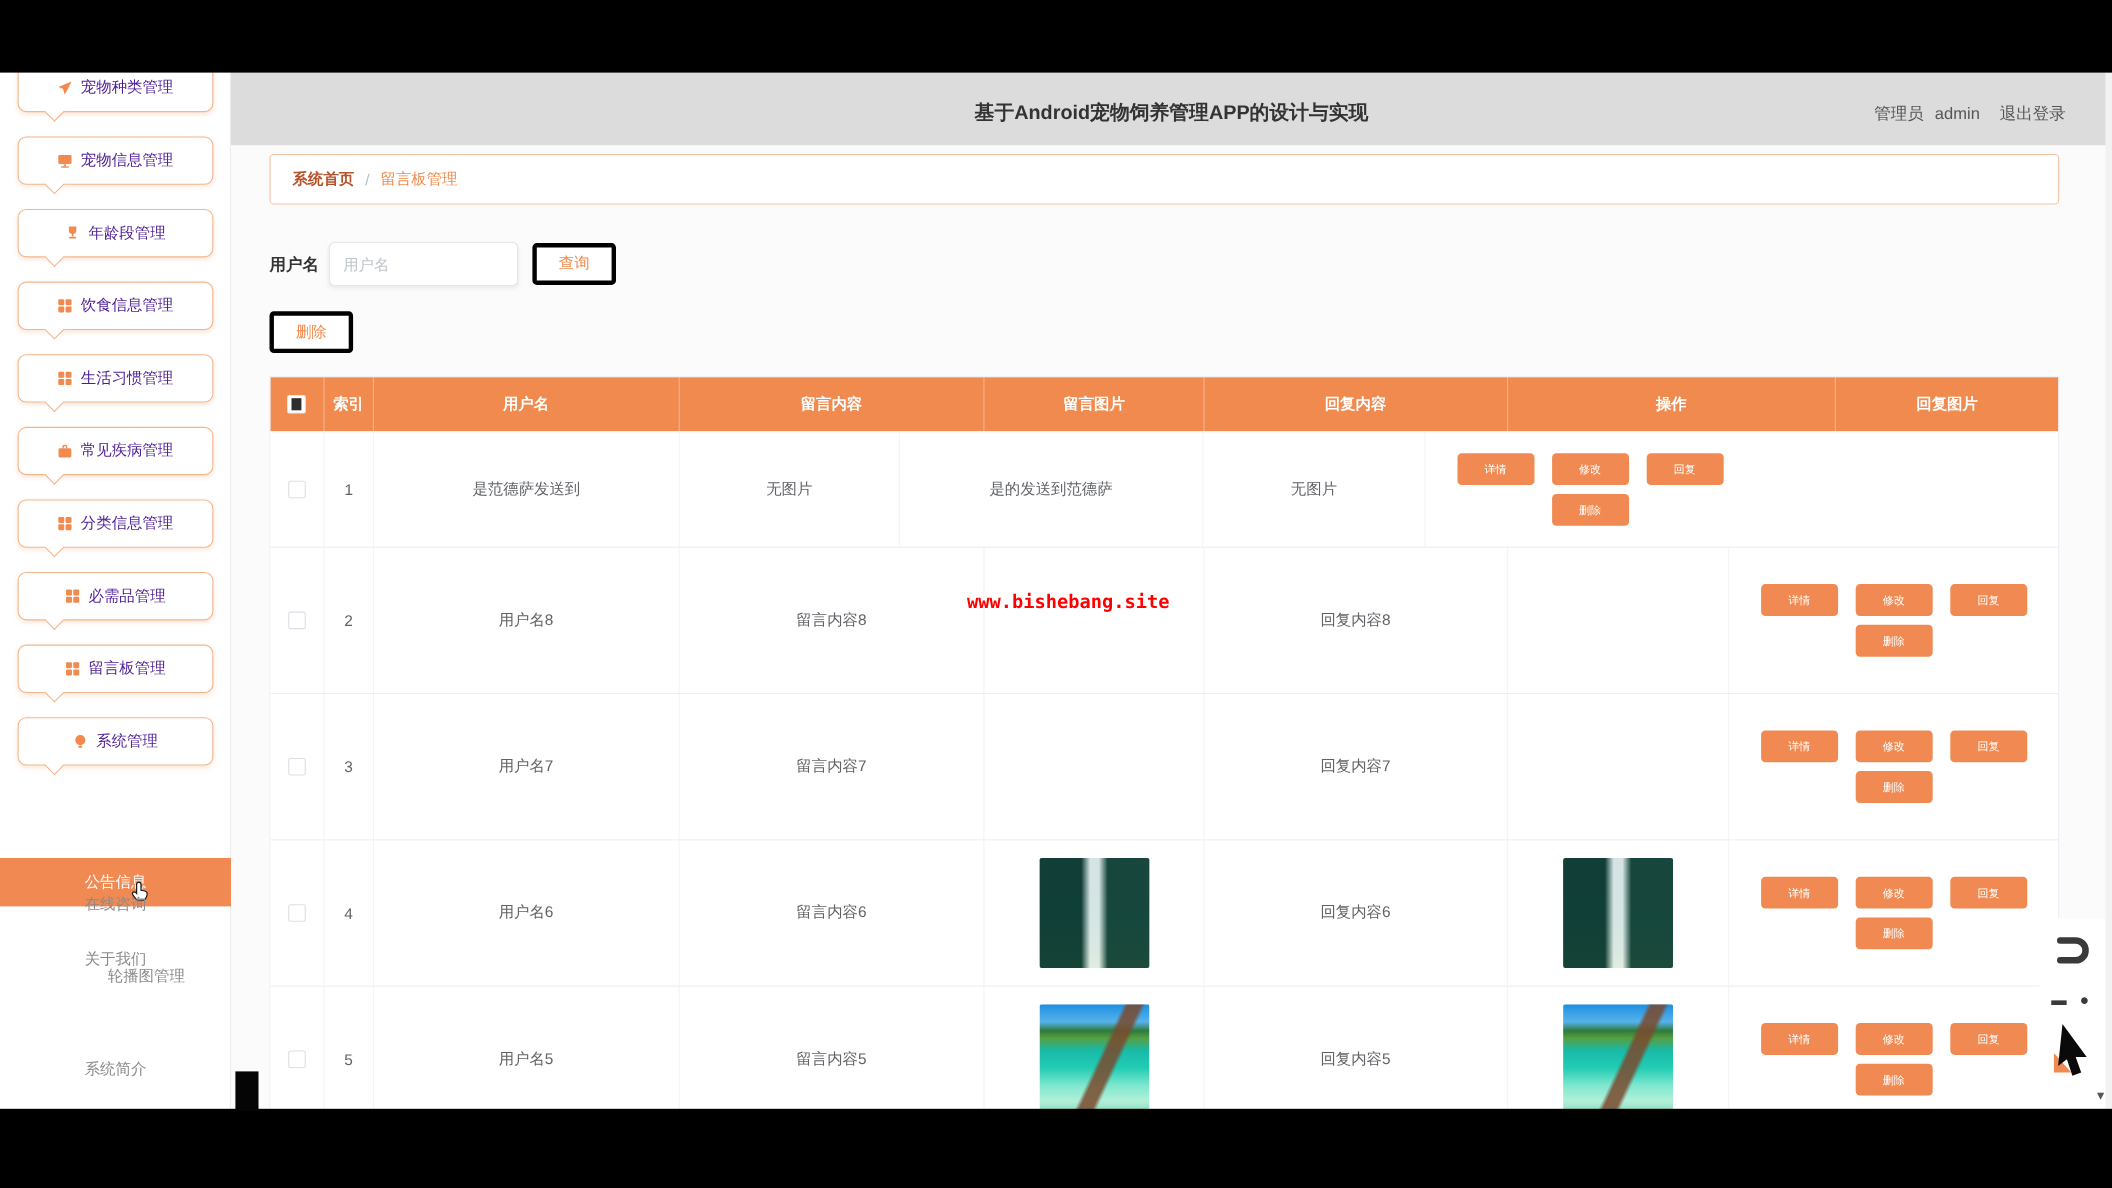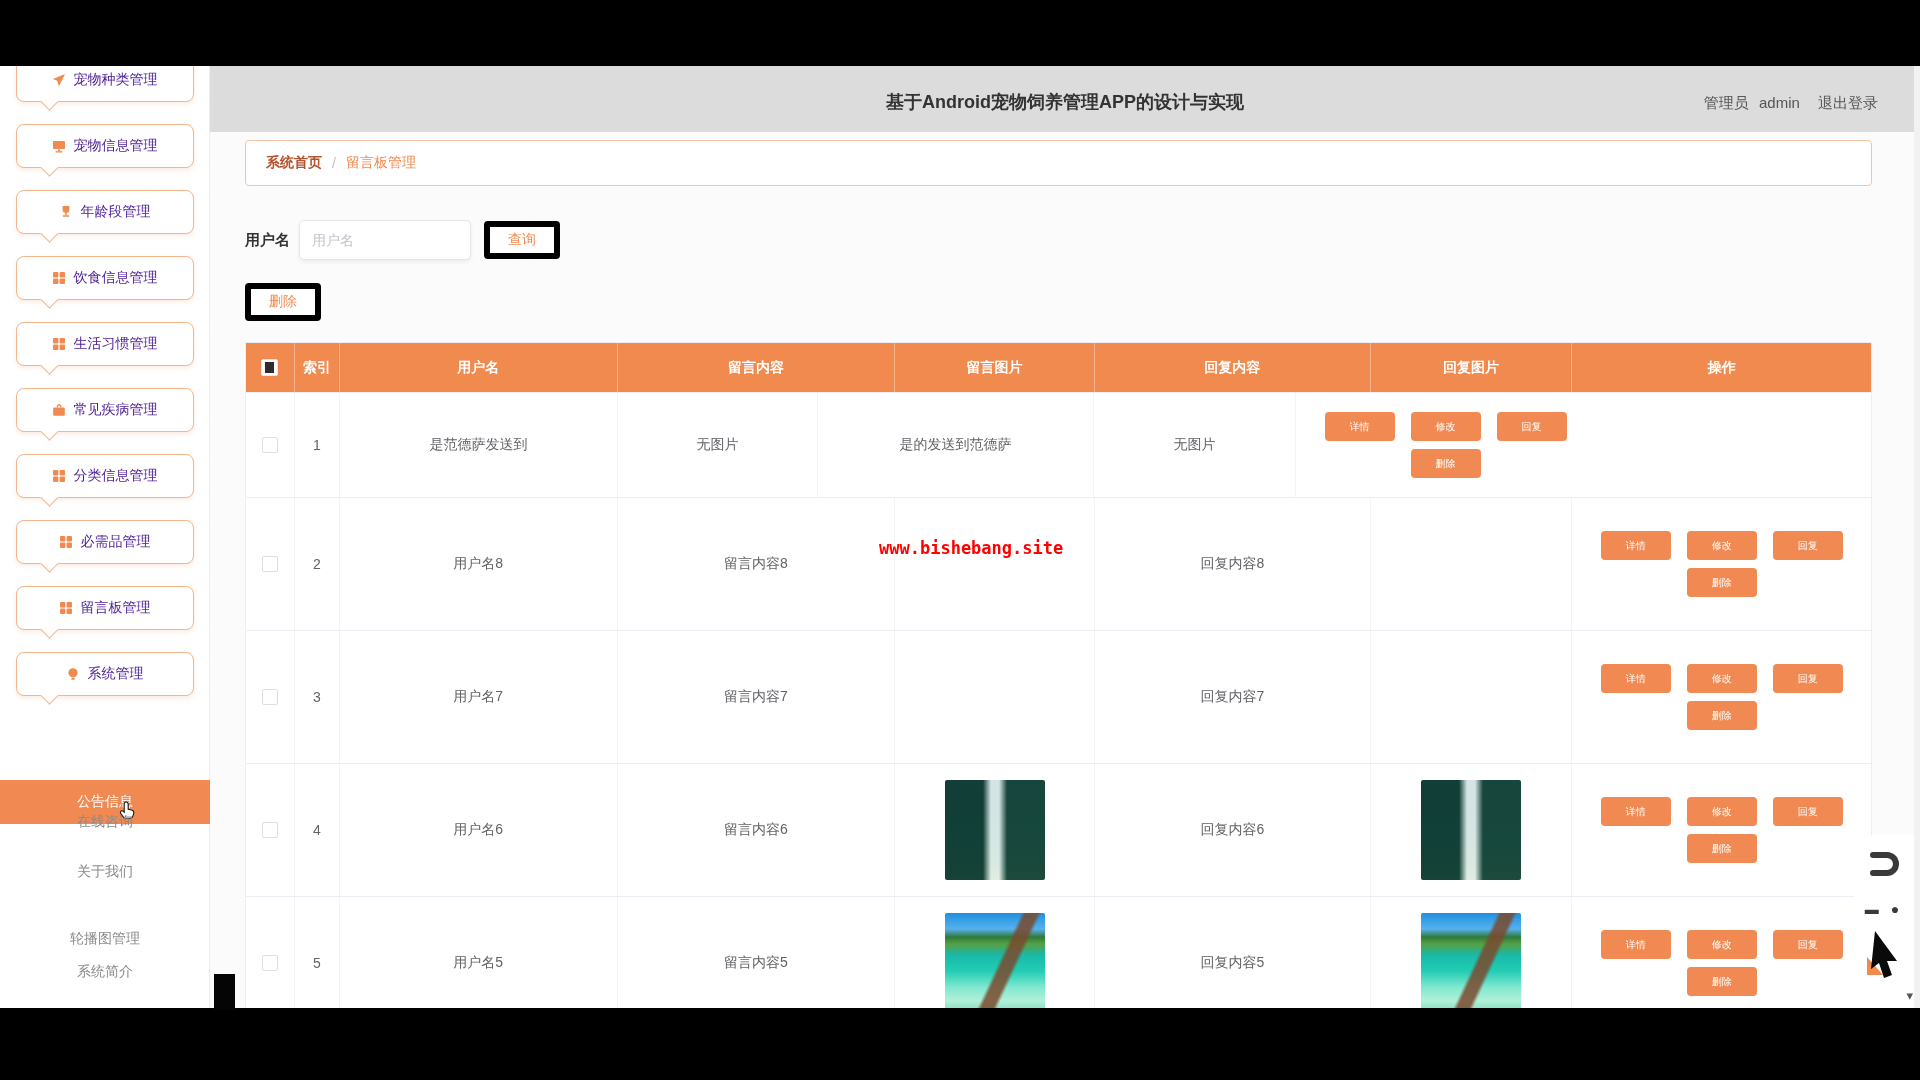--- a/index.html
+++ b/index.html
@@ -41,21 +41,21 @@
   .crumb-home{color:#b5532c;font-weight:bold;cursor:pointer;}
   .crumb-sep{color:#b9bec7;margin:0 10px;}
   .crumb-cur{color:#f08a4e;}
 
   .search-row{position:absolute;left:35px;top:218px;display:flex;align-items:center;height:44px;}
   .search-label{font-size:15px;color:#333;font-weight:bold;margin-right:9px;}
   .search-input{width:172px;height:40px;border:1px solid #e4e6eb;border-radius:5px;padding:0 12px;
           font-size:14px;color:#333;background:#fff;outline:none;box-sizing:border-box;
           box-shadow:0 2px 4px rgba(0,0,0,.06);font-family:"Liberation Sans",sans-serif;}
   .search-input::placeholder{color:#c0c4cc;}
-  .btn-outline{margin-left:13px;width:76px;height:38px;background:#fff;border:6px solid #000000;
+  .btn-outline{margin-left:13px;width:76px;height:38px;background:#fff;border:4px solid #000000;
           color:#f08a4e;border-radius:4px;font-size:14px;cursor:pointer;
           font-family:"Liberation Sans",sans-serif;}
   .delete-row{position:absolute;left:35px;top:283px;}
   .delete-row .btn-outline{margin-left:0;}
 
   
   .table{position:absolute;left:35px;top:342px;width:1627px;background:#fff;
          border:1px solid #ebeef5;border-bottom:none;box-sizing:border-box;font-size:14px;}
   .thead{display:flex;background:#f08a4e;color:#fff;font-weight:bold;height:49px;align-items:stretch;}
   .thead .cell{display:flex;align-items:center;justify-content:center;
@@ -206,21 +206,21 @@
 
     <div class="active-item">
       <span>公告信息</span>
       <svg class="hand-cursor" width="22" height="24" viewBox="0 0 22 24">
         <path d="M8 2c1.6 0 2.2 1 2.2 2.2v5.2l3.4.6c1.6.3 2.2 1.3 2.2 2.7 0 .9-.3 1.8-.7 2.7-.5 1.1-.9 2.9-2.7 2.9h-4.4c-1.1 0-2-.5-2.7-1.4l-2.5-3.4c-.9-1.1-.2-2.7 1.1-2.7.7 0 1.2.3 1.6.7l.7.7V4.2C6.2 2.9 6.7 2 8 2z" fill="#fff" stroke="#1a1a1a" stroke-width="1.1"></path>
       </svg>
     </div>
 
     <div class="sub-item" style="top:813px;">在线咨询</div>
     <div class="sub-item" style="top:863px;">关于我们</div>
-    <div class="sub-item" style="top:930px;">轮播图管理</div>
+    <div class="sub-item" style="top:879px;margin-left:28px;">轮播图管理</div>
     <div class="sub-item" style="top:963px;">系统简介</div>
   </aside>
 
   <div class="main">
     <div class="header">
       <div class="header-title">基于Android宠物饲养管理APP的设计与实现</div>
       <div class="header-user">
         <span>管理员</span>
         <span style="margin-left:6px;">admin</span>
         <span class="logout">退出登录</span>
@@ -248,22 +248,22 @@
         <div class="cell c-cb">
             <span class="cb-head">
               <span class="inner"></span>
             </span>
           </div>
         <div class="cell c-idx">索引</div>
         <div class="cell c-user">用户名</div>
         <div class="cell c-msg">留言内容</div>
         <div class="cell c-mimg">留言图片</div>
         <div class="cell c-reply">回复内容</div>
+        <div class="cell c-act">操作</div>
         <div class="cell c-rimg">回复图片</div>
-        <div class="cell c-act">操作</div>
       </div>
 
       <div class="trow h104">
         <div class="cell c-cb">
             <span class="cb"></span>
           </div>
         <div class="cell c-idx">1</div>
         <div class="cell c-msg">是范德萨发送到</div>
         <div class="cell c-mimg">
             <span class="no-img">无图片</span>

